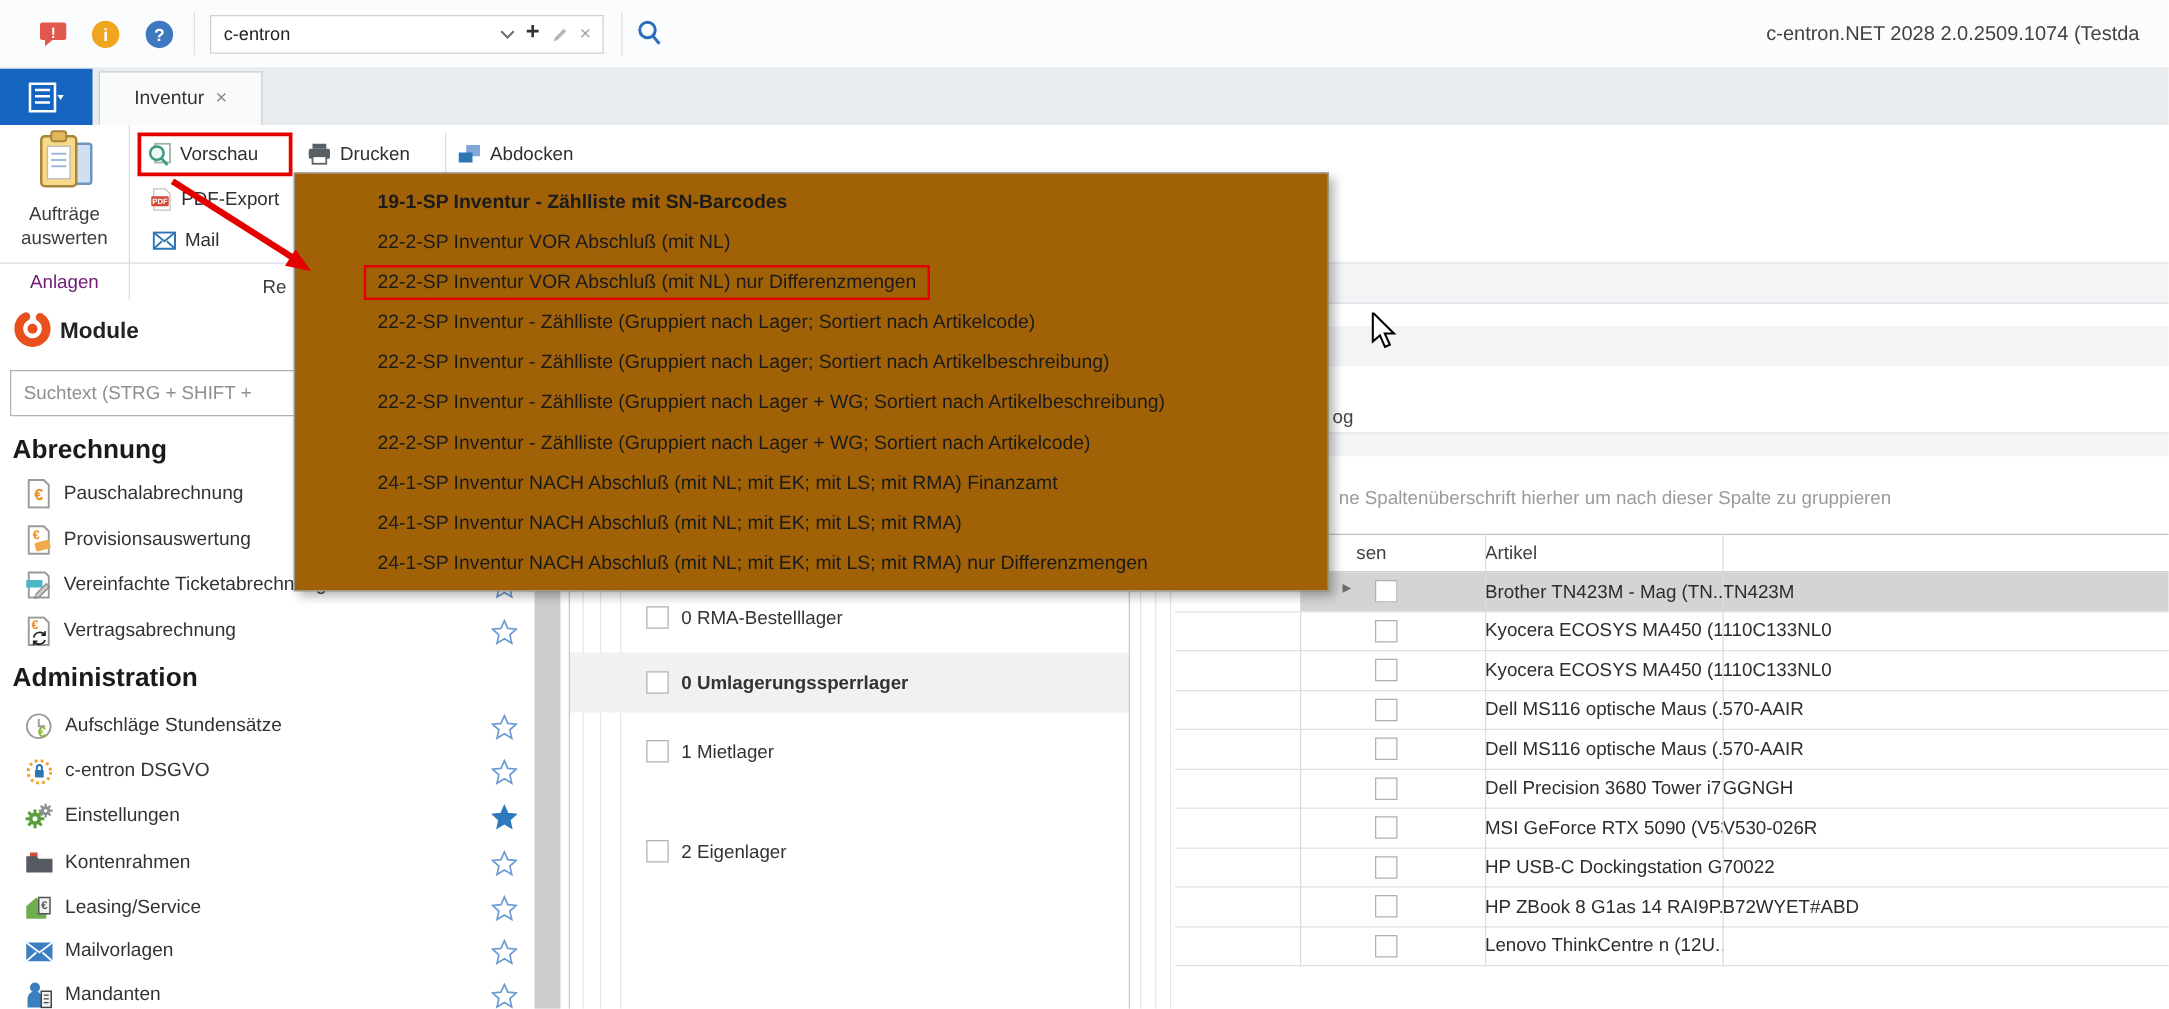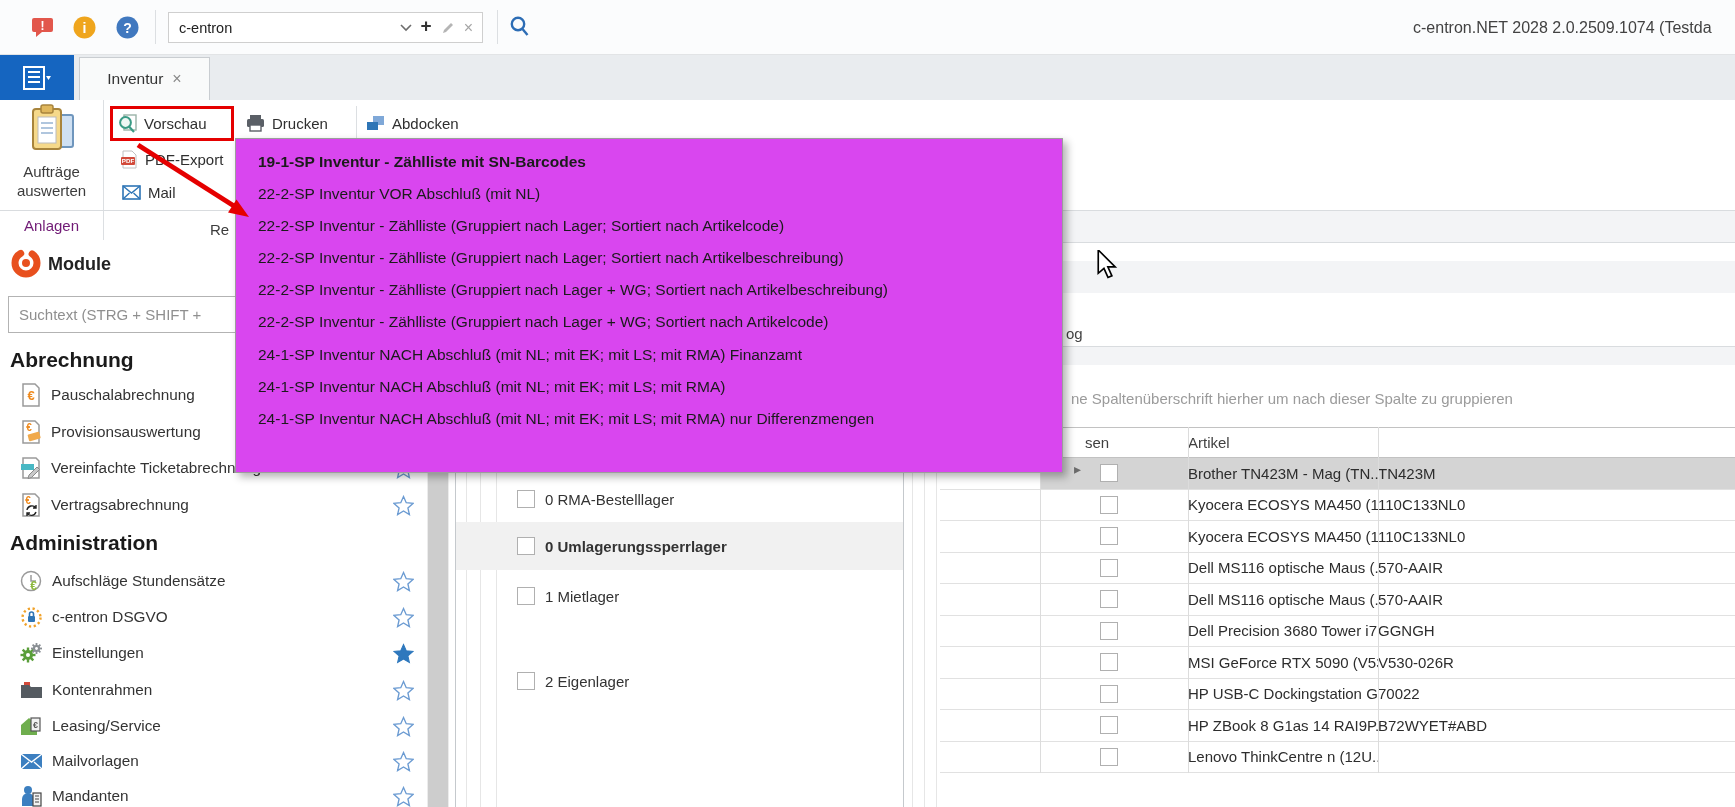--- a/index.html
+++ b/index.html
@@ -28,21 +28,21 @@
   #orders-btn { left:0; top:100px; width:103px; height:110px; text-align:center; font-size:15px; color:#3c3c3c; }
   #orders-btn .lines { margin-top:62px; line-height:19px; }
   #attachments-btn { left:0; top:212px; width:103px; height:27px; display:flex; align-items:center; justify-content:center; font-size:15px; color:#701a75; }
 
   
   .tbtn { position:absolute; display:flex; align-items:center; gap:7px; font-size:15px; color:#2f2f2f; }
   #vorschau-box { position:absolute; left:110px; top:106px; width:124px; height:35px; border:3px solid #e50000; z-index:55; }
   .redbox-item { border:2px solid #e50000; padding:3px 9px 4px 9px; margin-left:-11px; }
 
   
-  #report-menu { position:absolute; left:235px; top:138px; width:828px; height:335px; background:#d946ef; border:1px solid #9c9c9c; box-shadow:4px 4px 8px rgba(0,0,0,.3); z-index:50; padding-top:7px; }
+  #report-menu { position:absolute; left:235px; top:138px; width:828px; height:335px; background:#a16207; border:1px solid #9c9c9c; box-shadow:4px 4px 8px rgba(0,0,0,.3); z-index:50; padding-top:7px;padding-left:44px; }
   .menu-item { height:32.1px; line-height:32.1px; padding-left:22px; font-size:15.5px; color:#1b1b1b; white-space:nowrap; }
   .menu-item.bold { font-weight:bold; }
 
   
   #module-header { left:0; top:240px; width:455px; height:52px; background:#fff; }
   #module-title { position:absolute; left:48px; top:254px; font-size:18px; font-weight:bold; color:#222; }
   #module-search { position:absolute; left:8px; top:296px; width:412px; height:37px; border:1px solid #b3b3b3; padding-left:10px; font-size:15px; color:#555; font-family:"Liberation Sans",sans-serif; }
   #module-search::placeholder { color:#8f8f8f; }
   .sec-title { position:absolute; left:10px; font-size:21px; font-weight:bold; color:#1a1a1a; }
   .srow { position:absolute; left:0; width:426px; height:28px; display:flex; align-items:center; padding-left:20px; padding-right:12px; font-size:15.3px; color:#333; }
@@ -381,29 +381,29 @@
 
 <div class="abs" id="side-scroll">
     <div class="thumb"></div>
   </div>
 <div class="vl" style="left:455px; top:240px; height:567px; background:#c5c9cd;"></div>
 
 <div class="vl" style="left:466px; top:240px; height:567px; background:#e6e6e6;"></div>
 <div class="vl" style="left:480px; top:240px; height:567px; background:#e6e6e6;"></div>
 <div class="vl" style="left:496px; top:240px; height:567px; background:#e6e6e6;"></div>
 <div class="abs" id="lager-hover-band"></div>
-<div class="lrow" style="top:480px;align-items:flex-end;">
+<div class="lrow" style="top:480px;">
   <span class="lcb"></span>
   <span class="lbl" style="margin-left:10px;">0 RMA-Bestelllager</span>
 </div>
 <div class="lrow" style="top:532px;font-weight:bold;">
   <span class="lcb"></span>
   <span class="lbl" style="margin-left:10px;">0 Umlagerungssperrlager</span>
 </div>
-<div class="lrow" style="top:582px;">
+<div class="lrow" style="top:582px;align-items:flex-end;">
   <span class="lcb"></span>
   <span class="lbl" style="margin-left:10px;">1 Mietlager</span>
 </div>
 <div class="lrow" style="top:667px;">
   <span class="lcb"></span>
   <span class="lbl" style="margin-left:10px;">2 Eigenlager</span>
 </div>
 <div class="vl" style="left:903px; top:210px; height:597px; background:#c5c9cd;"></div>
 <div class="vl" style="left:912px; top:210px; height:597px; background:#e6e6e6;"></div>
 <div class="vl" style="left:924px; top:210px; height:597px; background:#e6e6e6;"></div>
@@ -504,20 +504,21 @@
   </div>
 </div>
 <div class="gvl" style="left:1040px;"></div>
 <div class="gvl" style="left:1188px;"></div>
 <div class="gvl" style="left:1378px;"></div>
 <div class="abs" id="row-indicator">▸</div>
 
 <div id="report-menu">
   <div class="menu-item bold">19-1-SP Inventur - Zählliste mit SN-Barcodes</div>
   <div class="menu-item">22-2-SP Inventur VOR Abschluß (mit NL)</div>
+  <div class="menu-item"><span class="redbox-item">22-2-SP Inventur VOR Abschluß (mit NL) nur Differenzmengen</span></div>
   <div class="menu-item">22-2-SP Inventur - Zählliste (Gruppiert nach Lager; Sortiert nach Artikelcode)</div>
   <div class="menu-item">22-2-SP Inventur - Zählliste (Gruppiert nach Lager; Sortiert nach Artikelbeschreibung)</div>
   <div class="menu-item">22-2-SP Inventur - Zählliste (Gruppiert nach Lager + WG; Sortiert nach Artikelbeschreibung)</div>
   <div class="menu-item">22-2-SP Inventur - Zählliste (Gruppiert nach Lager + WG; Sortiert nach Artikelcode)</div>
   <div class="menu-item">24-1-SP Inventur NACH Abschluß (mit NL; mit EK; mit LS; mit RMA) Finanzamt</div>
   <div class="menu-item">24-1-SP Inventur NACH Abschluß (mit NL; mit EK; mit LS; mit RMA)</div>
   <div class="menu-item">24-1-SP Inventur NACH Abschluß (mit NL; mit EK; mit LS; mit RMA) nur Differenzmengen</div>
 </div>
 
 <svg class="abs z60" style="left:0; top:0;" width="1735" height="807">

